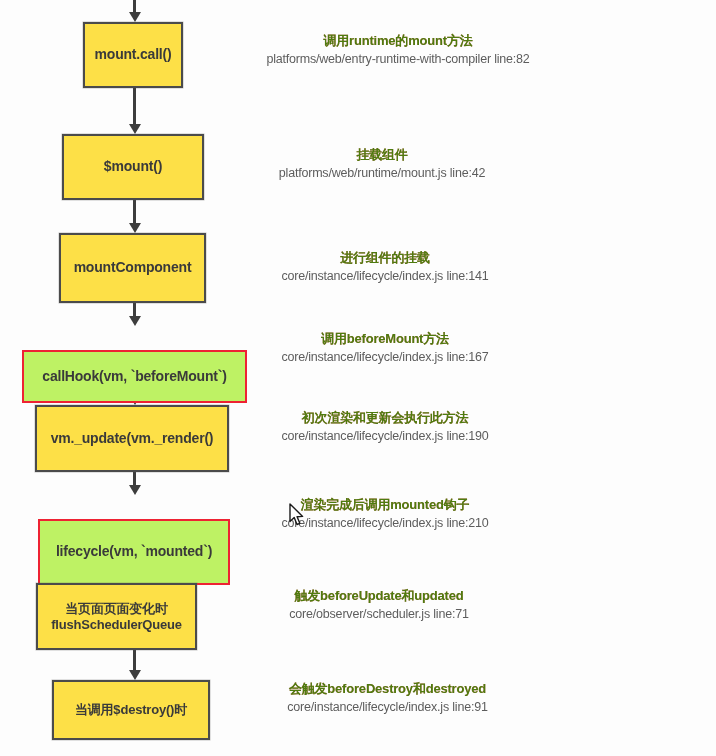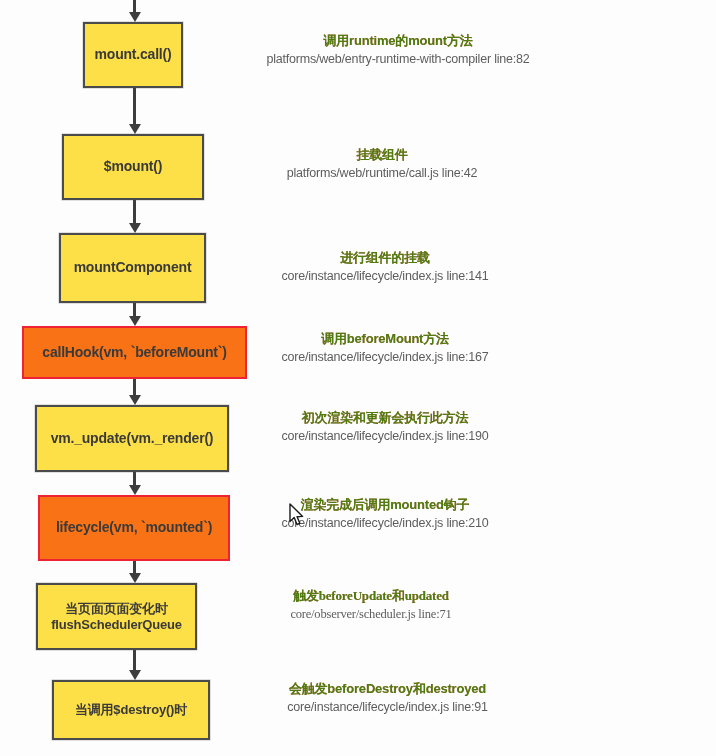--- a/index.html
+++ b/index.html
@@ -37,21 +37,22 @@
     letter-spacing: -0.2px;
     line-height: 1.22;
     z-index: 3;
   }
   .node.plain {
     border: 2px solid #4b4b4b;
     box-shadow: 0 0 0 0.5px rgba(90,90,90,0.35);
   }
   .node.highlight {
     border: 2px solid #ee2233;
-    background: #f97316;
+    background: #bef264;
+    margin-top: 24px;
   }
   .node .nl {
     display: block;
   }
 
   
   .conn {
     position: absolute;
     z-index: 2;
   }
@@ -188,39 +189,39 @@
       <div class="head" style="top: 20px;"></div>
     </div>
   </div>
 <div id="annots-layer">
     <div class="annot" style="left: 213px; top: 33px; width: 370px;">
       <span class="title">调用runtime的mount方法</span>
       <span class="path">platforms/web/entry-runtime-with-compiler line:82</span>
     </div>
     <div class="annot" style="left: 217px; top: 147px; width: 330px;">
       <span class="title">挂载组件</span>
-      <span class="path">platforms/web/runtime/call.js  line:42</span>
+      <span class="path">platforms/web/runtime/mount.js  line:42</span>
     </div>
     <div class="annot" style="left: 225px; top: 250px; width: 320px;">
       <span class="title">进行组件的挂载</span>
       <span class="path">core/instance/lifecycle/index.js line:141</span>
     </div>
     <div class="annot" style="left: 225px; top: 331px; width: 320px;">
       <span class="title">调用beforeMount方法</span>
       <span class="path">core/instance/lifecycle/index.js line:167</span>
     </div>
     <div class="annot" style="left: 225px; top: 410px; width: 320px;">
       <span class="title">初次渲染和更新会执行此方法</span>
       <span class="path">core/instance/lifecycle/index.js line:190</span>
     </div>
     <div class="annot" style="left: 225px; top: 497px; width: 320px;">
       <span class="title">渲染完成后调用mounted钩子</span>
       <span class="path">core/instance/lifecycle/index.js line:210</span>
     </div>
-    <div class="annot" style="left: 216px; top: 588px; width: 310px; font-family: Liberation Serif, serif;">
+    <div class="annot" style="left: 224px; top: 588px; width: 310px;">
       <span class="title">触发beforeUpdate和updated</span>
       <span class="path">core/observer/scheduler.js line:71</span>
     </div>
     <div class="annot" style="left: 230px; top: 681px; width: 315px;">
       <span class="title">会触发beforeDestroy和destroyed</span>
       <span class="path">core/instance/lifecycle/index.js line:91</span>
     </div>
   </div>
 
 <svg id="cursor" viewBox="0 0 18 24" style="left: 288px; top: 503px;">

